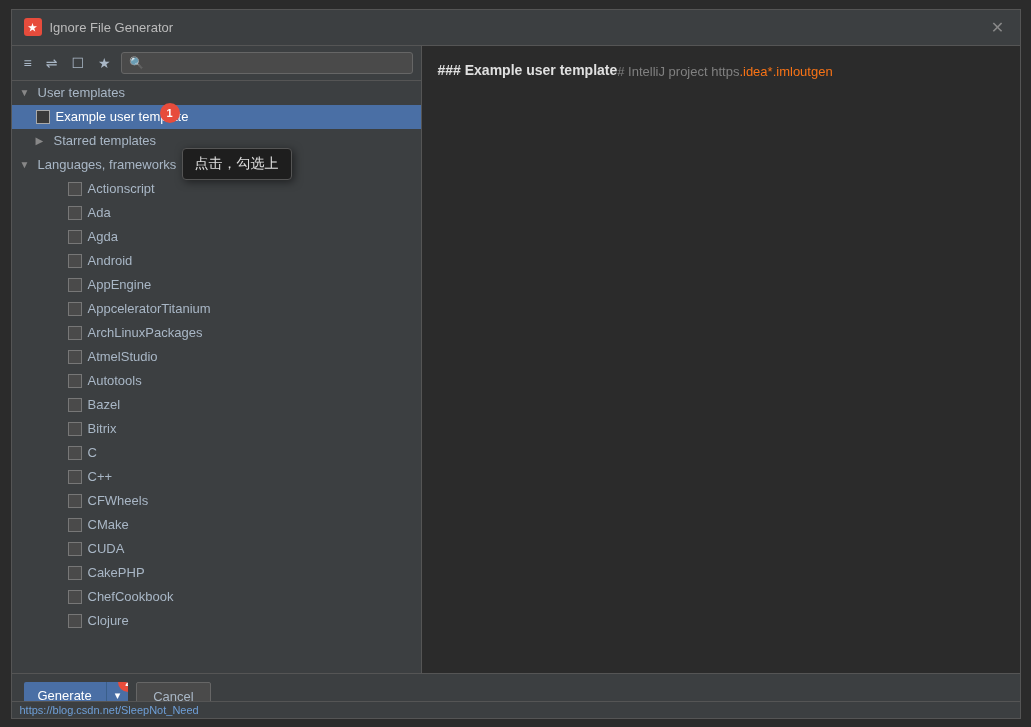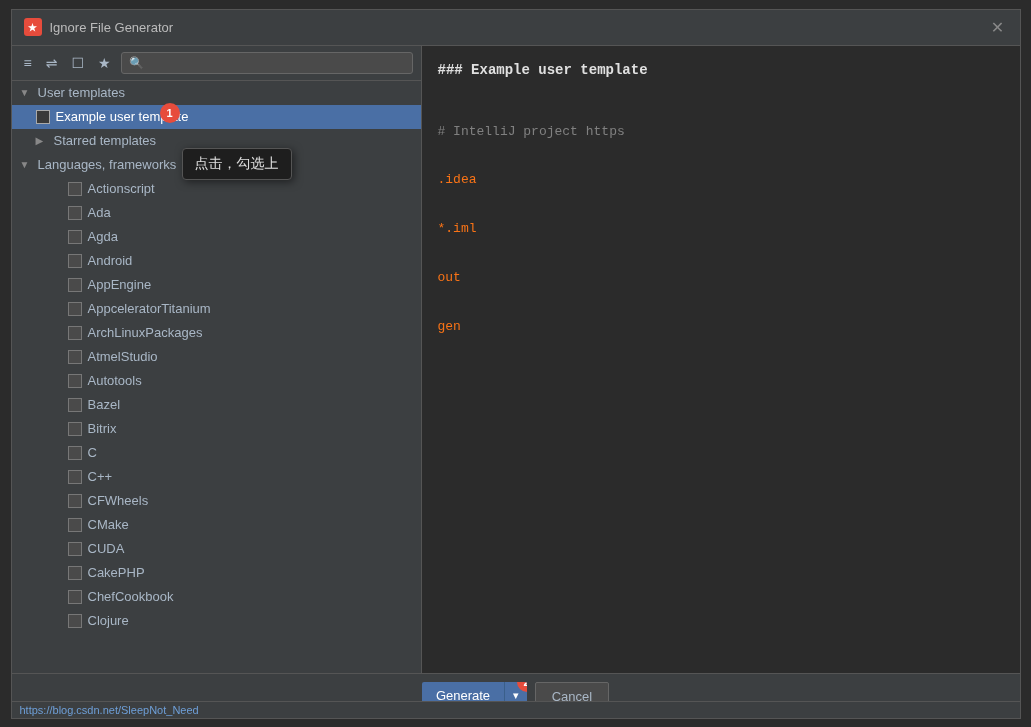--- a/index.html
+++ b/index.html
@@ -153,43 +153,42 @@
       border: 1px solid #777;
       background: #4a4a4a;
       display: inline-flex;
       align-items: center;
       justify-content: center;
       flex-shrink: 0;
     }
     .right-panel {
       flex: 1;
       display: flex;
-      flex-direction: column;
+      flex-direction: row;
       background: #2b2b2b;
       padding: 16px;
       overflow-y: auto;
-      font-family: Liberation Mono, monospace;
-      gap: 28px;
+      font-family: Liberation Sans, sans-serif;
     }
     .code-title {
       color: #e0e0e0;
       font-size: 14px;
       font-weight: bold;
       margin-bottom: 16px;
     }
     .code-comment { color: #808080; }
     .code-green { color: #f97316; }
     .code-line {
       line-height: 1.6;
       font-size: 13px;
     }
     .bottom-bar {
       display: flex;
       align-items: center;
-      justify-content: center;
+      justify-content: flex-start;
       padding: 8px 12px;
       border-top: 1px solid #555;
       background: #3c3f41;
       gap: 8px;
     }
     .btn-generate-main {
       background: #4a6fa5;
       color: #fff;
       border: none;
       padding: 6px 14px;

